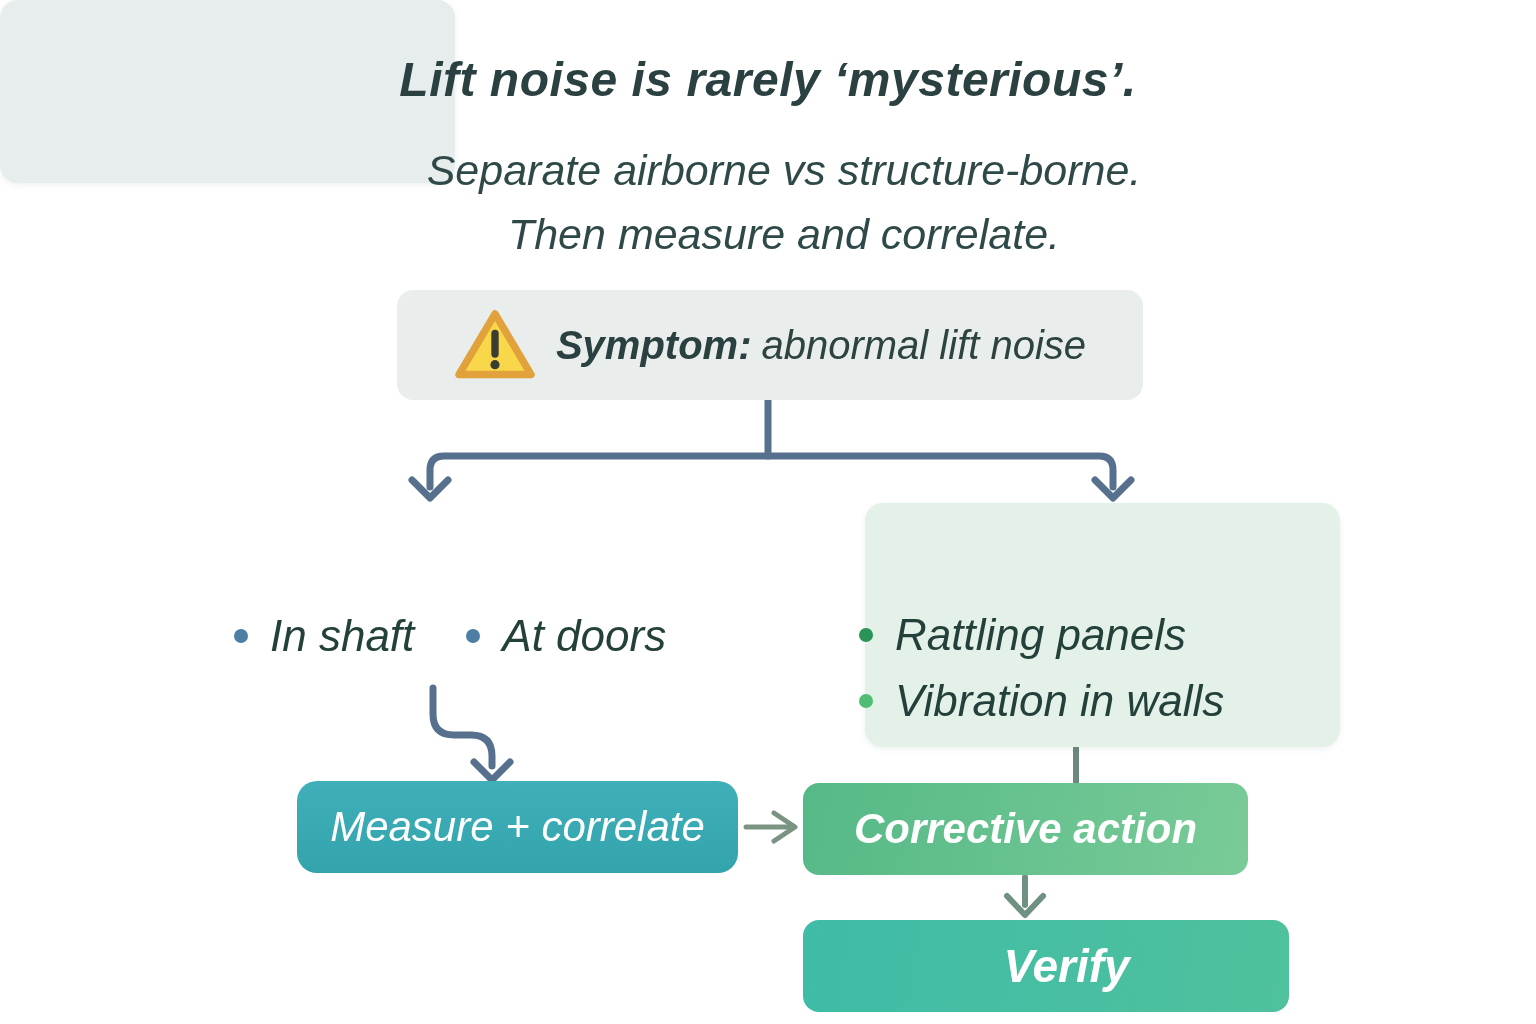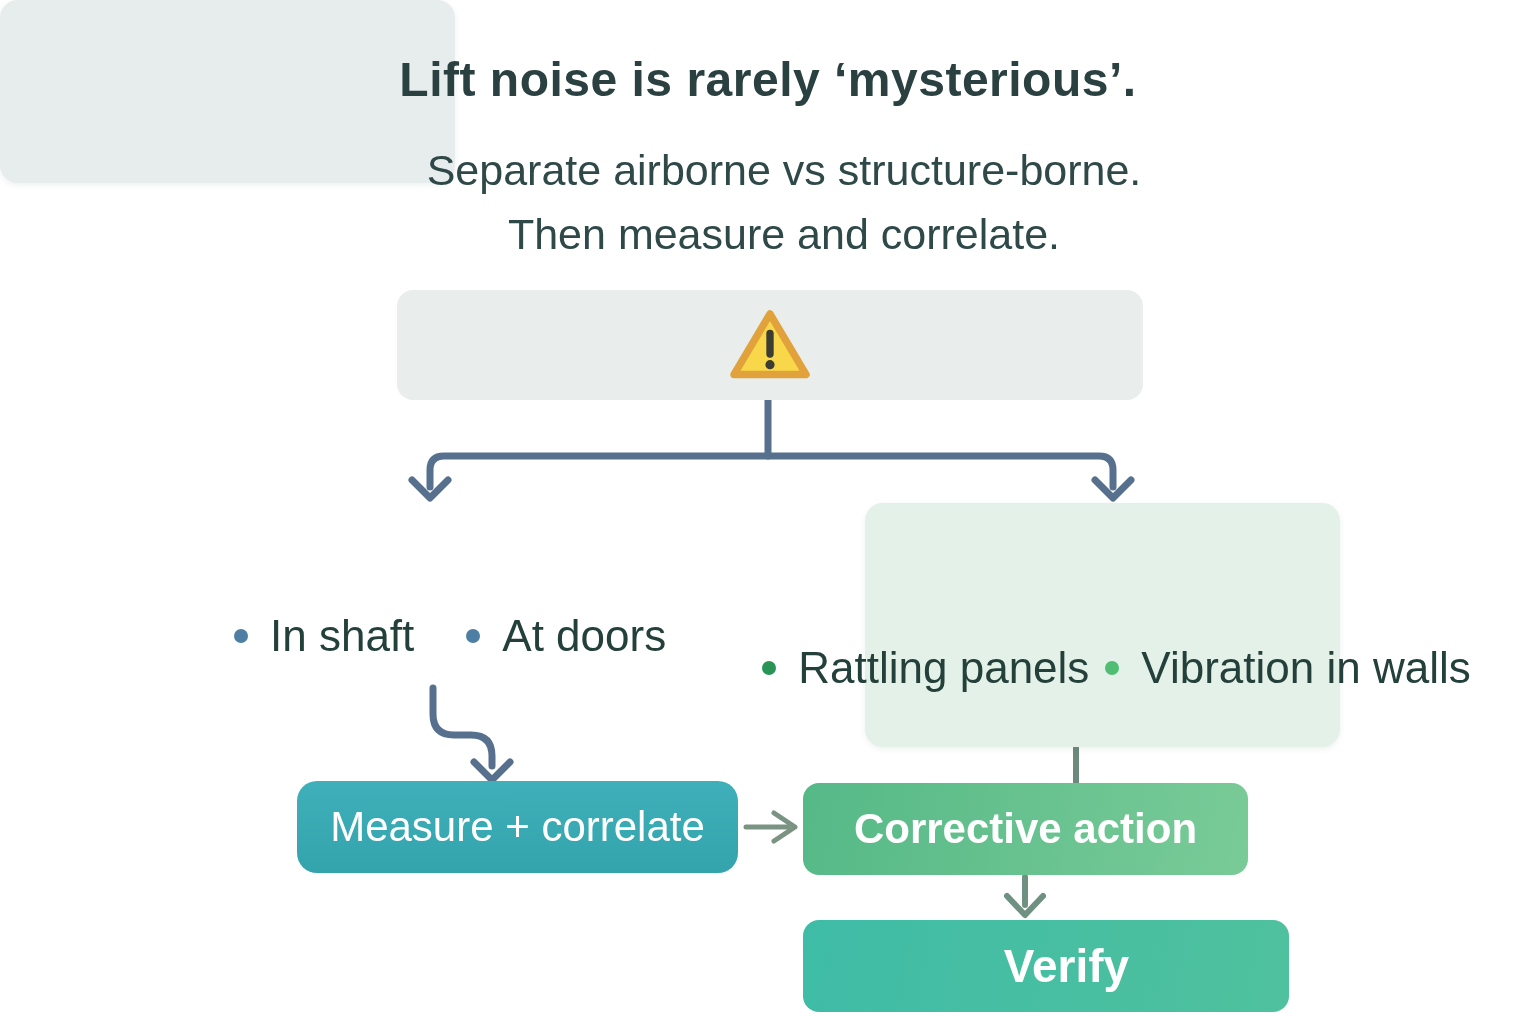--- a/index.html
+++ b/index.html
@@ -1,18 +1,19 @@
 <!DOCTYPE html>
 <html><head>
 <meta charset="utf-8">
 <style>
   html,body{margin:0;padding:0;background:#fff;}
   .stage{
     position:relative;width:1536px;height:1024px;background:#ffffff;overflow:hidden;
     font-family:"Liberation Sans", sans-serif;
+    font-style:italic;
   }
   .page-title{
     position:absolute;top:52px;left:0;width:1536px;text-align:center;
     font-size:48px;font-weight:800;color:#2b4040;letter-spacing:.5px;
   }
   .page-subtitle{
     position:absolute;top:138px;left:16px;width:1536px;text-align:center;
     font-size:43px;font-weight:400;color:#2f4948;line-height:64px;
   }
   
@@ -43,22 +44,22 @@
   }
   .structure-box{left:865px;top:503px;width:475px;height:244px;border-radius:18px;
     background:#e4f1e8;box-shadow:0 2px 6px rgba(40,80,60,.08);position:absolute;}
   .structure-header{
     position:absolute;left:865px;top:503px;width:475px;height:85px;
     background:linear-gradient(135deg,#5ac394 0%,#4bba88 100%);
     border-radius:18px 18px 0 0;display:flex;align-items:center;justify-content:center;
     color:#fff;font-size:40px;font-weight:700;
   }
   .structure-body{
-    position:absolute;left:865px;top:588px;width:475px;height:159px;
-    display:flex;flex-direction:row;justify-content:center;gap:16px;
+    position:absolute;left:831px;top:588px;width:475px;height:159px;
+    display:flex;flex-direction:column;justify-content:center;gap:16px;
     padding-left:28px;box-sizing:border-box;
   }
   .bullet-item{display:flex;align-items:center;gap:22px;font-size:44px;color:#24403a;white-space:nowrap;}
   .dot{width:14px;height:14px;border-radius:50%;flex:0 0 auto;}
   .dot-blue{background:#4c7fa3;}
   .dot-green-dark{background:#2a9457;}
   .dot-green-light{background:#4fbd74;}
   .measure-box{
     left:297px;top:781px;width:441px;height:92px;border-radius:20px;
     background:linear-gradient(180deg,#3fb0b9 0%,#33a3ac 100%);
@@ -113,20 +114,23 @@
       <path d="M1007,896 L1025,915 L1043,896"></path>
     </g>
   </svg>
 
   <div class="symptom-box">
     <svg class="warn-icon" viewBox="0 0 100 92" xmlns="http://www.w3.org/2000/svg">
       <polygon points="50,8 94,82 6,82" fill="#f8d84a" stroke="#e2a23b" stroke-width="9" stroke-linejoin="round"></polygon>
       <line x1="50" y1="32" x2="50" y2="57" stroke="#3b3d33" stroke-width="9" stroke-linecap="round"></line>
       <circle cx="50" cy="70" r="5.6" fill="#3b3d33"></circle>
     </svg>
+    <div class="symptom-text">
+      <span class="lbl">Symptom:</span><span class="val">abnormal lift noise</span>
+    </div>
   </div>
 
   <div class="airborne-box"></div>
   <div class="airborne-body">
     <div class="bullet-item">
       <span class="dot dot-blue"></span>
       <span>In shaft</span>
     </div>
     <div class="bullet-item">
       <span class="dot dot-blue"></span>

